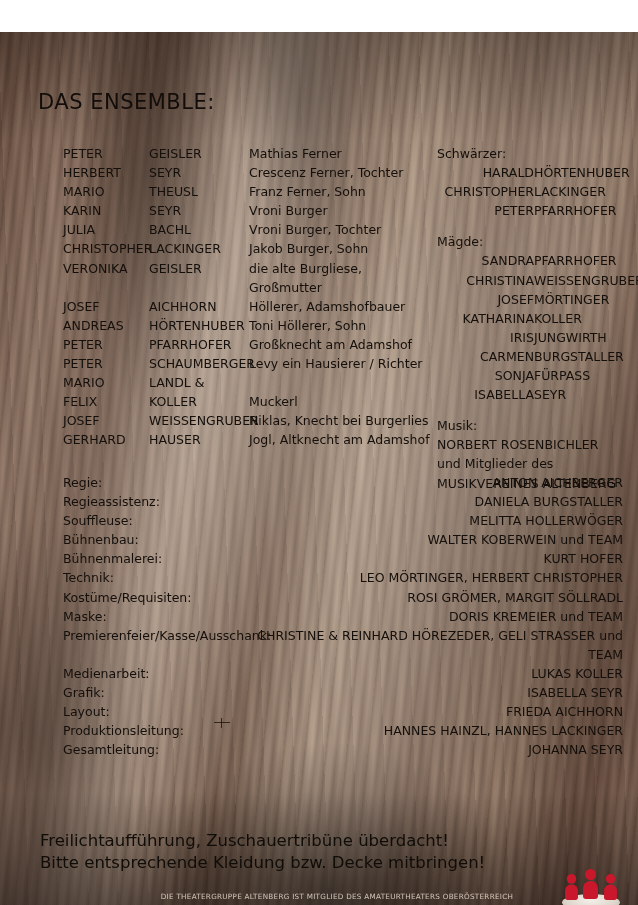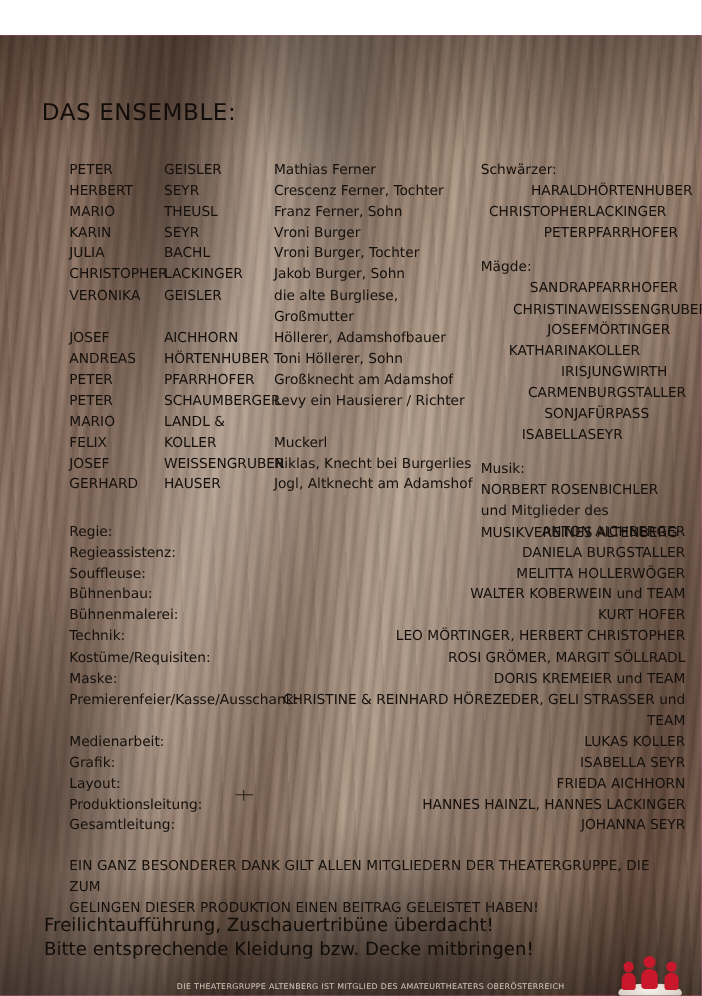--- a/index.html
+++ b/index.html
@@ -423,24 +423,20 @@
         <span class="v">HANNES HAINZL, HANNES LACKINGER</span>
       </div>
       <div class="credit-row">
         <span class="k">Gesamtleitung:</span>
         <span class="v">JOHANNA SEYR</span>
       </div>
     </div>
 
     <div class="mark"></div>
 
-    <div class="thanks">
-      <div>EIN GANZ BESONDERER DANK GILT ALLEN MITGLIEDERN DER THEATERGRUPPE, DIE ZUM</div>
-      <div>GELINGEN DIESER PRODUKTION EINEN BEITRAG GELEISTET HABEN!</div>
-    </div>
 
     <div class="notice">
       <div>Freilichtaufführung, Zuschauertribüne überdacht!</div>
       <div>Bitte entsprechende Kleidung bzw. Decke mitbringen!</div>
     </div>
 
     <div class="footer-note">DIE THEATERGRUPPE ALTENBERG IST MITGLIED DES AMATEURTHEATERS OBERÖSTERREICH</div>
 
     <div class="logo">
       <div class="disc"></div>

